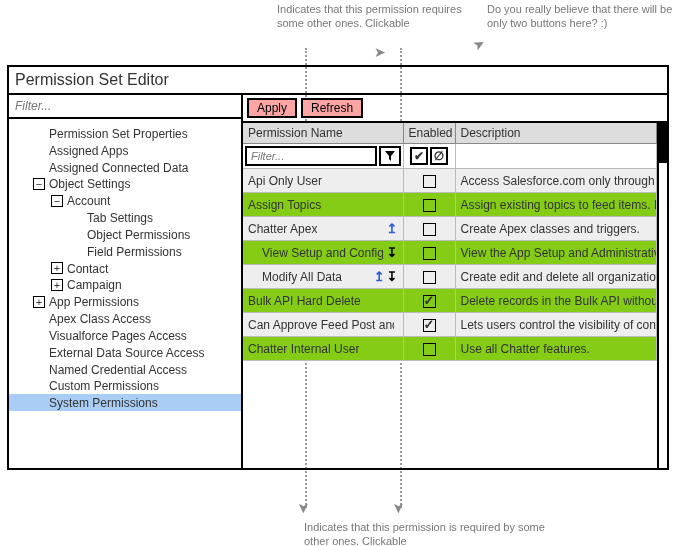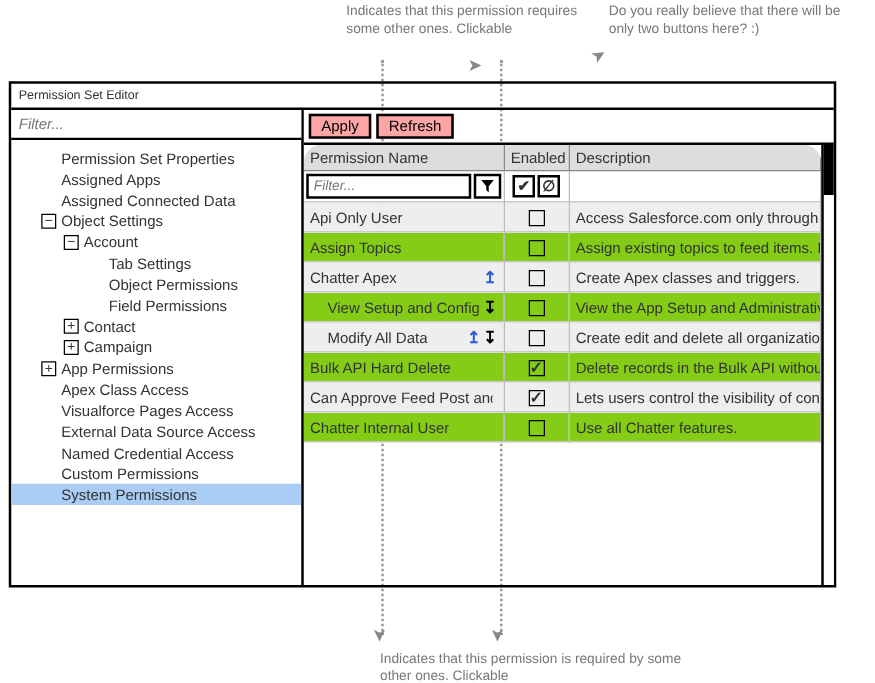--- a/index.html
+++ b/index.html
@@ -4,42 +4,42 @@
 <style>
 * { box-sizing: border-box; margin: 0; padding: 0; }
 body { font-family: "Comic Sans MS", cursive, sans-serif; font-size: 12px; color: #333; width: 700px; height: 546px; position: relative; background: #fff; }
 
 .annotation { position: absolute; color: #777; font-size: 11px; line-height: 1.3; }
 .ann-top-left { top: 2px; left: 277px; width: 200px; }
 .ann-top-right { top: 2px; left: 487px; width: 200px; }
 .ann-bottom { top: 520px; left: 304px; width: 260px; }
 
 .editor { position: absolute; top: 65px; left: 7px; width: 662px; height: 405px; border: 2px solid #000; display: flex; flex-direction: column; }
-.title-bar { border-bottom: 2px solid #000; padding: 4px 6px; font-size: 10px; }
+.title-bar { border-bottom: 2px solid #000; padding: 4px 6px; font-size: 16px; }
 .body-row { display: flex; flex: 1; min-height: 0; }
 .sidebar { width: 234px; border-right: 2px solid #000; display: flex; flex-direction: column; }
 .sidebar-filter { border-bottom: 2px solid #000; }
 .sidebar-filter input { width: 100%; border: none; padding: 4px 6px; font-family: inherit; font-size: 12px; font-style: italic; color: #888; outline: none; }
 
 .tree { padding: 6px 0; flex: 1; overflow: auto; }
 .tree-item { padding: 1px 0 1px 8px; white-space: nowrap; cursor: pointer; }
 .tree-item.d0 { padding-left: 24px; }
 .tree-item.d1 { padding-left: 42px; }
 .tree-item.d2 { padding-left: 62px; }
 .tree-item.selected { background: #a9cdf5; }
 .expander { display: inline-flex; width: 12px; height: 12px; border: 1px solid #000; align-items: center; justify-content: center; font-size: 11px; line-height: 10px; margin-right: 4px; vertical-align: middle; }
 .expander.blank { border: none; }
 .tree-label { vertical-align: middle; }
 
 .main { flex: 1; display: flex; flex-direction: column; min-width: 0; }
 .toolbar { border-bottom: 2px solid #000; padding: 3px 4px; display: flex; gap: 4px; }
 .btn { border: 2px solid #000; padding: 1px 8px; font-family: inherit; font-size: 12px; background: #fca5a5; cursor: pointer; }
 
 .grid { flex: 1; display: flex; min-height: 0; }
-.grid-body { flex: 1; overflow: hidden; border-radius: 14px; }
+.grid-body { flex: 1; overflow: hidden; }
 .grid-scroll { width: 10px; border-left: 2px solid #000; position: relative; background: #fff; }
 .grid-scroll .thumb { position: absolute; top: 0; left: 0; right: 0; height: 40px; background: #000; }
 
 table { border-collapse: collapse; width: 100%; table-layout: fixed; }
 th { background: #ddd; border: 1px solid #888; border-top: none; padding: 3px 5px; text-align: left; font-weight: normal; font-size: 12px; }
 th:first-child { border-left: none; }
 td { border: 1px solid #bbb; padding: 3px 5px; font-size: 12px; height: 24px; overflow: hidden; white-space: nowrap; }
 td:first-child { border-left: none; }
 tr.odd td { background: #eee; }
 tr.even td { background: #84cc16; }

